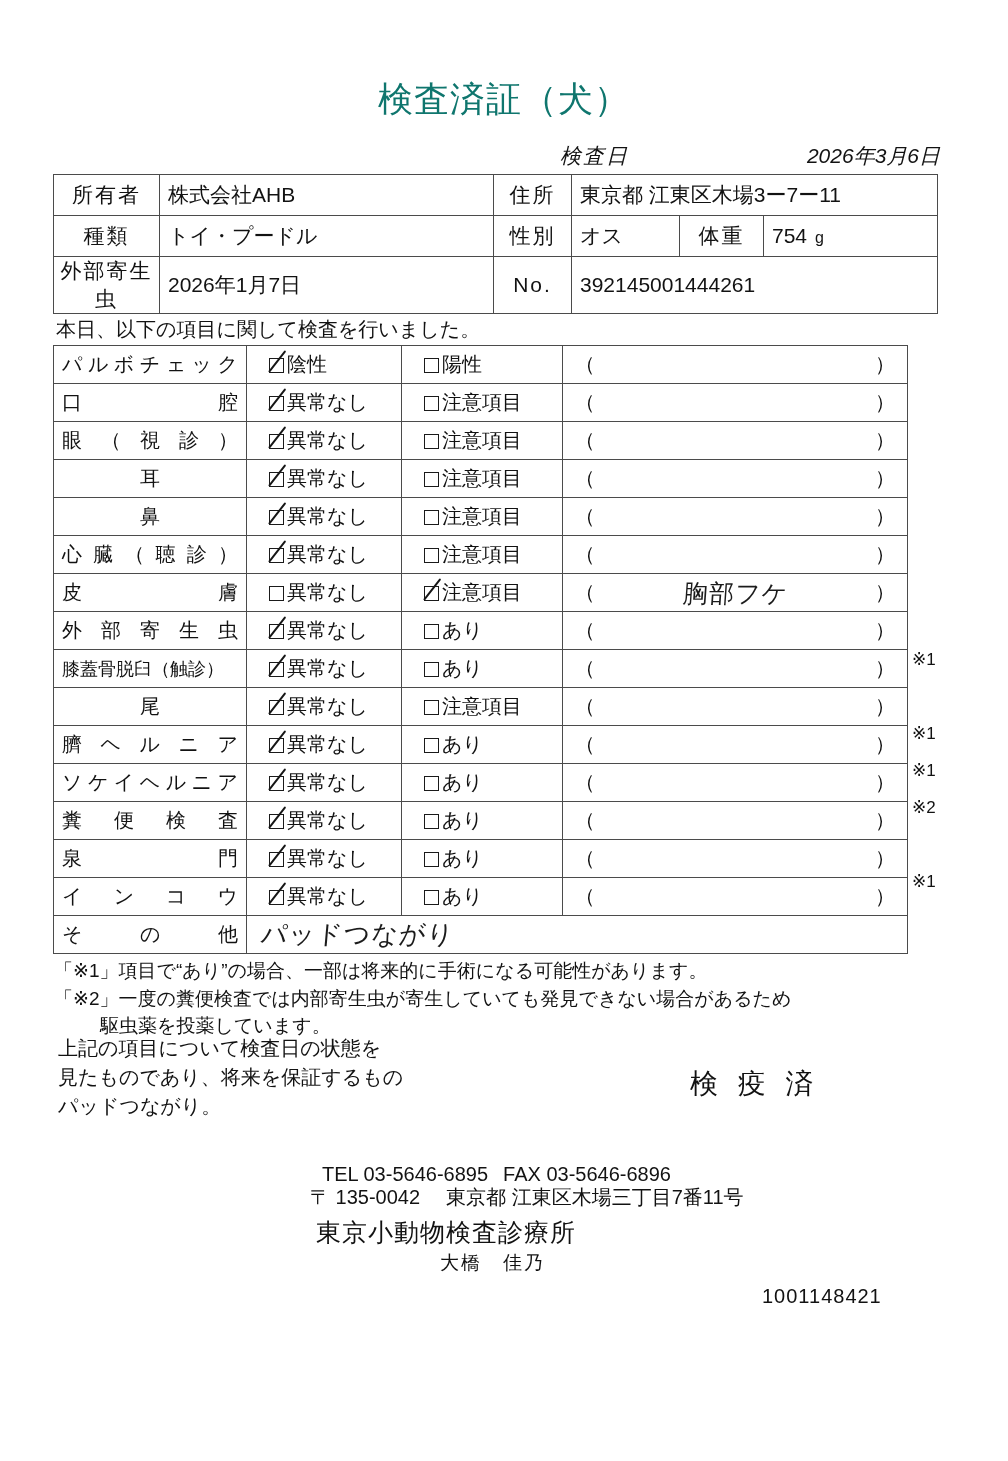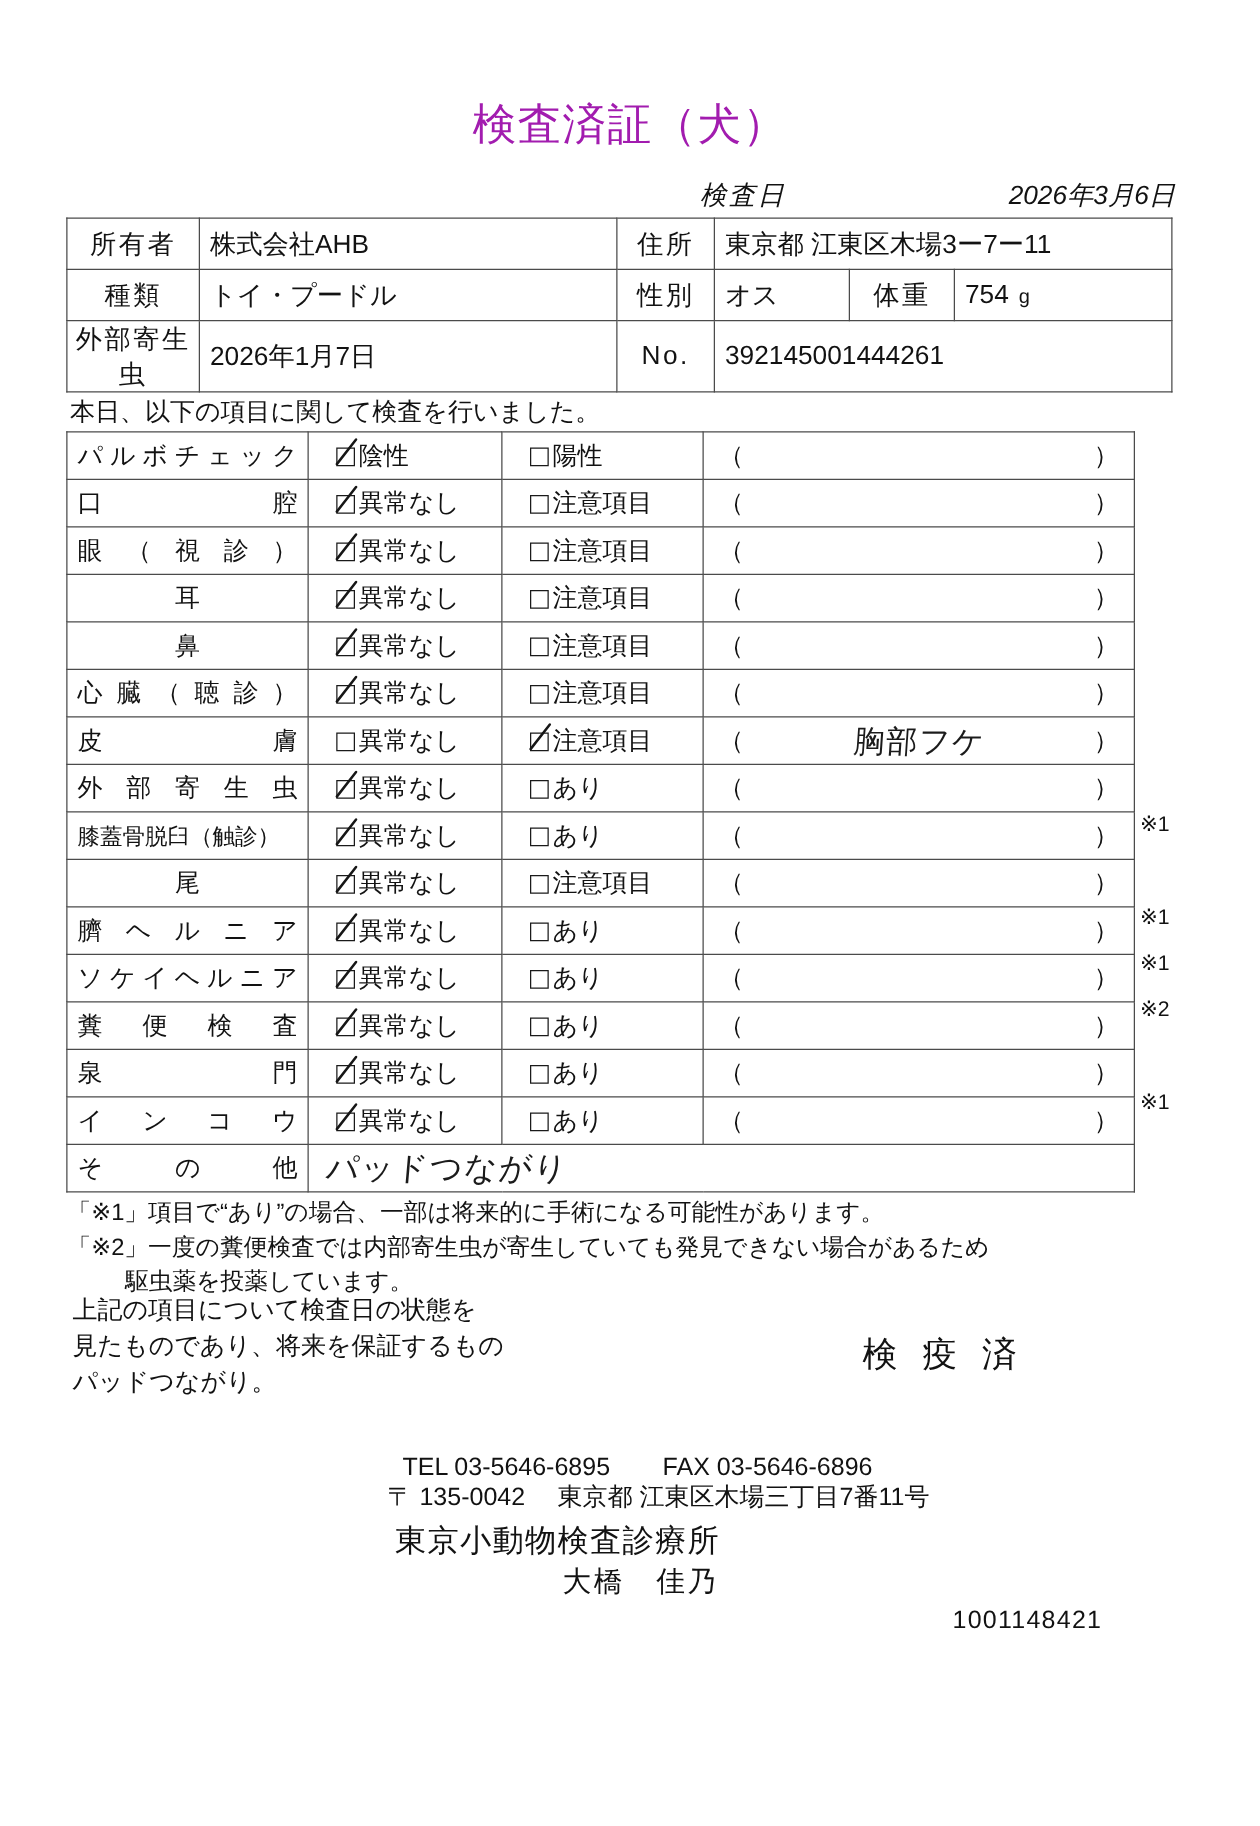--- a/index.html
+++ b/index.html
@@ -22,21 +22,21 @@
 
   
   .doc-title {
     position: absolute;
     top: 76px;
     left: 0;
     width: 1008px;
     text-align: center;
     font-size: 35px;
     letter-spacing: 1px;
-    color: #a21caf;
+    color: #0f766e;
   }
 
   
   .date-row {
     position: absolute;
     top: 142px;
     left: 560px;
     width: 380px;
     display: flex;
     justify-content: space-between;
@@ -223,34 +223,34 @@
     top: 1184px;
     font-size: 20px;
   }
   .addr-line .zip { margin-right: 26px; }
   .tel-line {
     position: absolute;
     left: 322px;
     top: 1163px;
     font-size: 20px;
   }
-  .tel-line .fax { margin-left: 42px; }
+  .tel-line .fax { margin-left: 15px; }
 
   .clinic {
     position: absolute;
     left: 316px;
     top: 1216px;
     font-size: 25px;
     letter-spacing: 1px;
   }
   .vet {
     position: absolute;
-    left: 450px;
+    left: 440px;
     top: 1250px;
-    font-size: 23px;
+    font-size: 19px;
     letter-spacing: 2px;
   }
   .serial {
     position: absolute;
     left: 762px;
     top: 1285px;
     font-size: 20px;
     letter-spacing: 1px;
   }
 </style>

